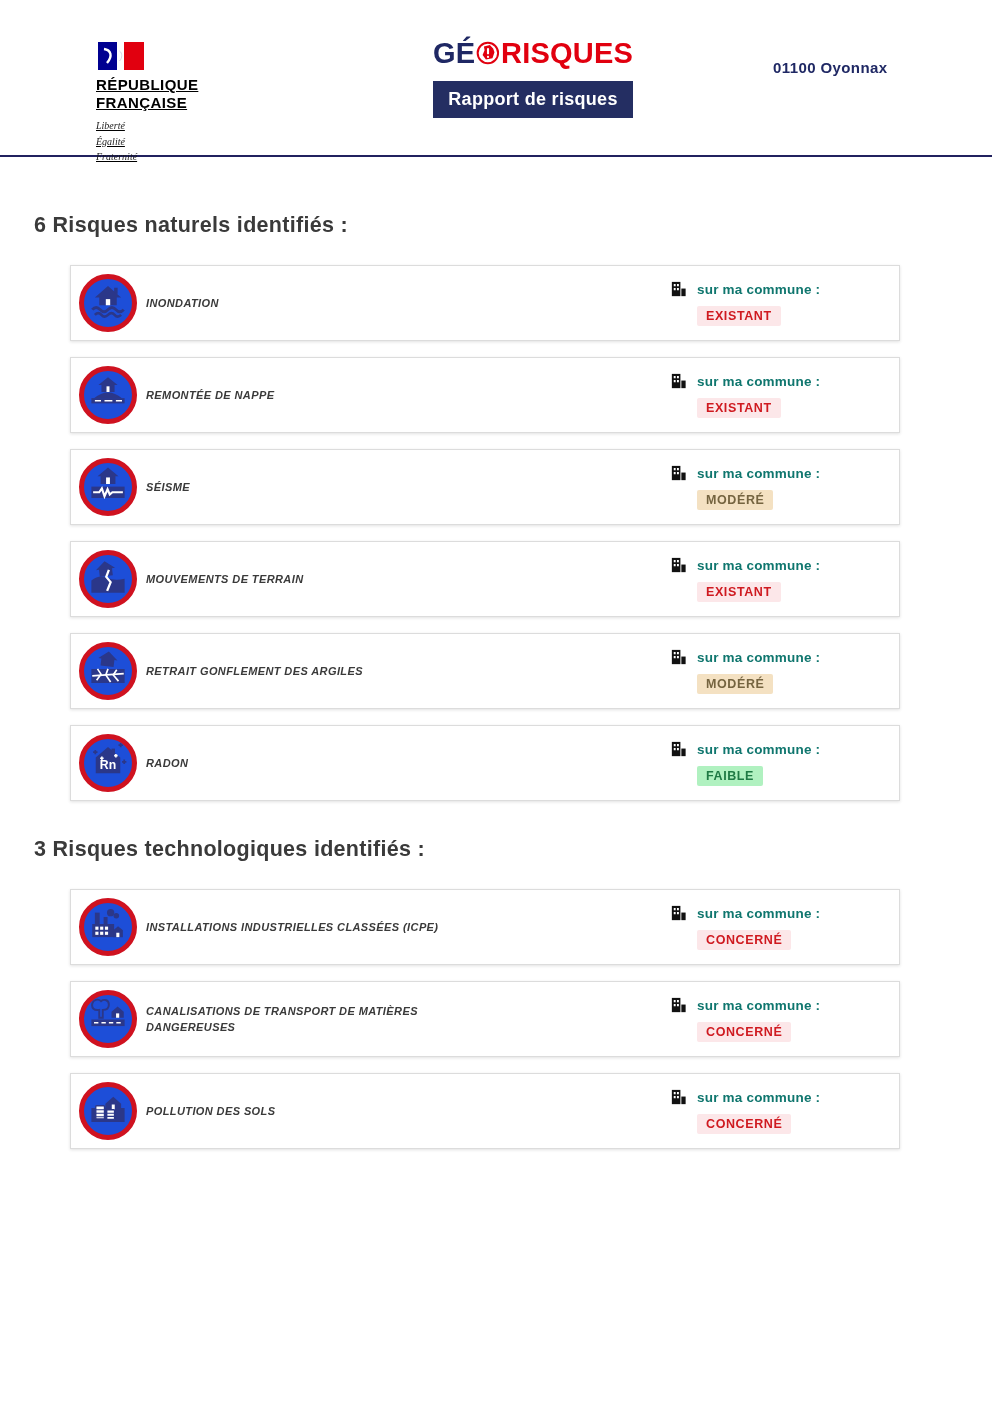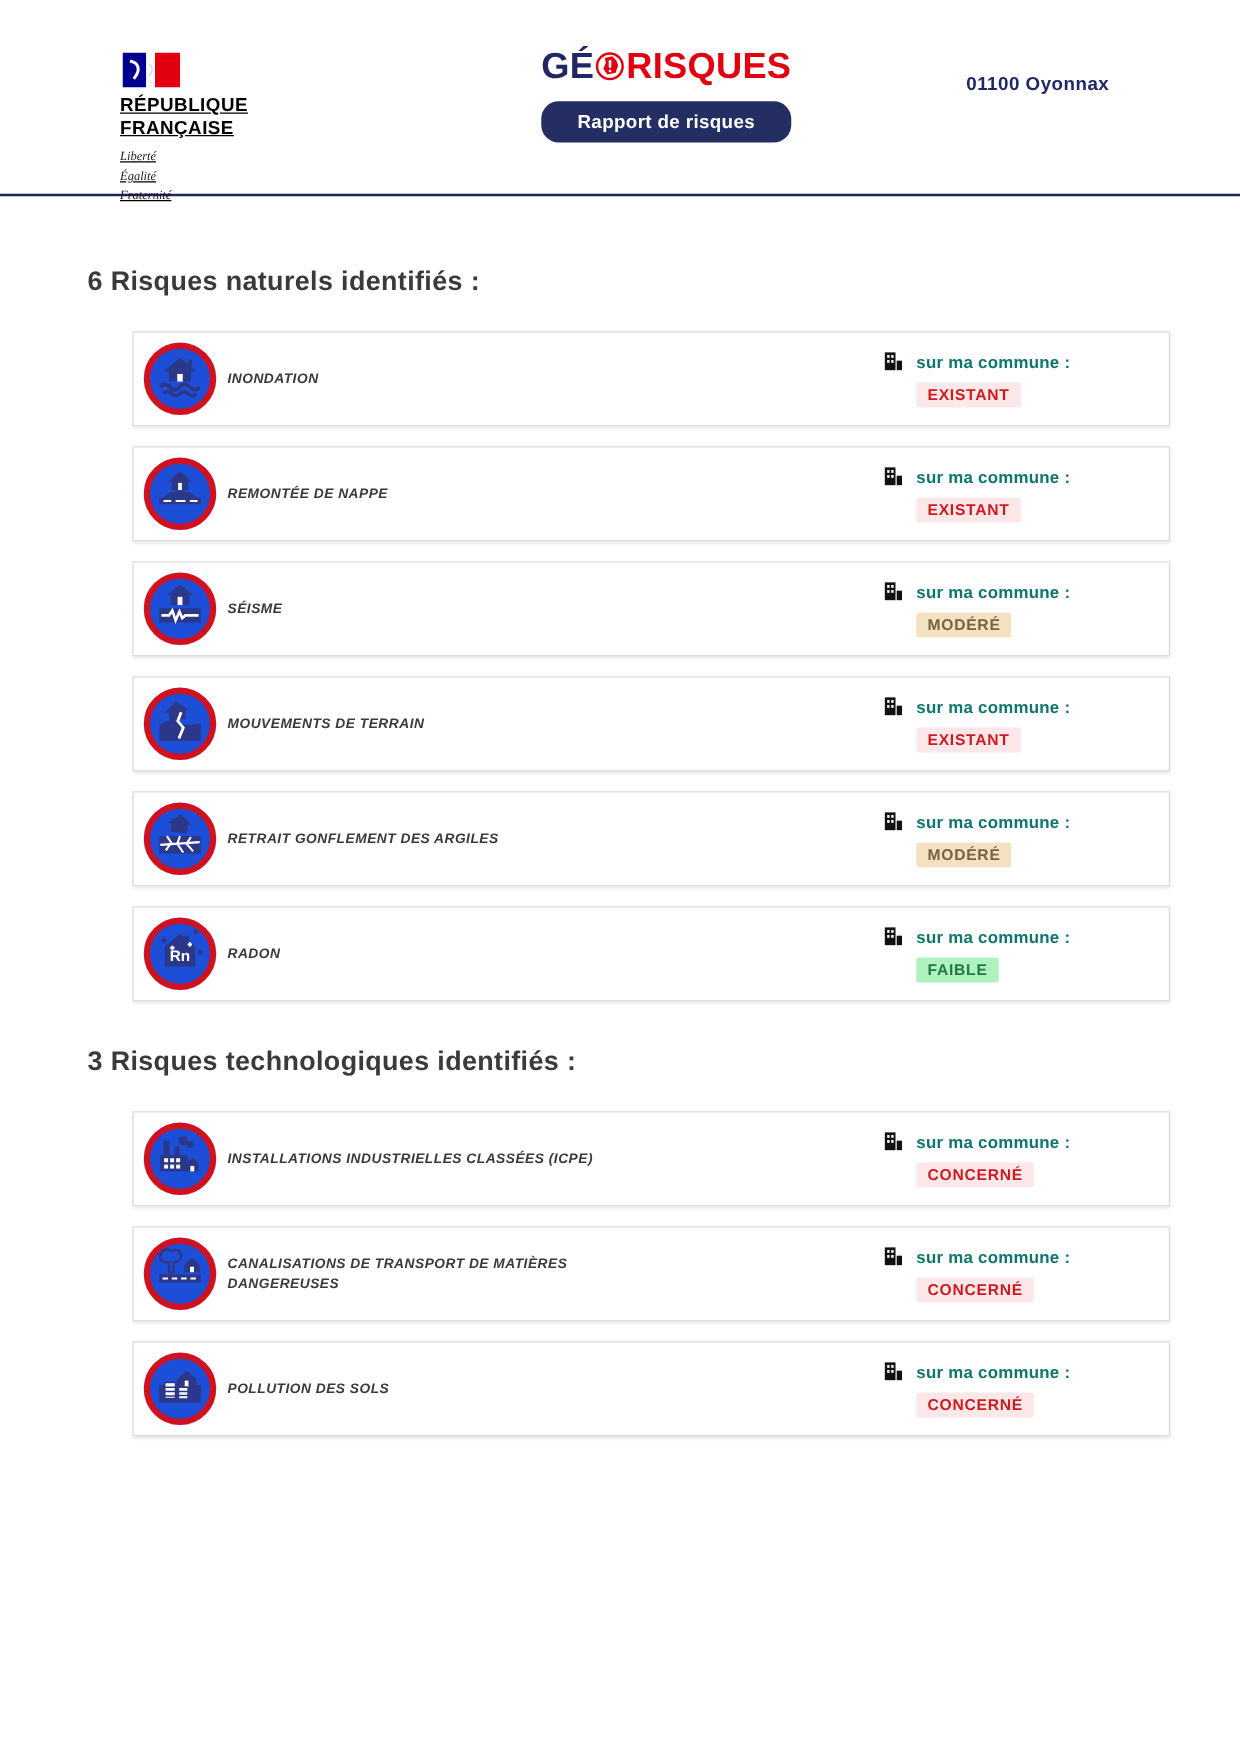--- a/index.html
+++ b/index.html
@@ -18,26 +18,26 @@
   .rf-block { position: absolute; left: 96px; top: 42px; text-decoration: underline; }
   .rf-flag { width: 46px; height: 28px; margin: 0 0 6px 2px; display: block; }
   .rf-name { font-weight: bold; font-size: 15px; letter-spacing: .4px; color: #000; line-height: 1.18; }
   .rf-motto { font-family: "Liberation Serif", serif; font-style: italic; font-size: 10px; color: #1a1a1a; margin-top: 7px; line-height: 1.55; }
 
   .center-block { position: absolute; left: 433px; top: 36px; width: 200px; text-align: center; }
   .georisques { display: flex; align-items: center; justify-content: center; font-weight: bold; font-size: 29px; letter-spacing: .2px; line-height: 1; }
   .georisques .ge { color: var(--navy, #1f2864); }
   .georisques .risques { color: var(--red, #e1000f); }
   .map-badge { width: 34px; height: 34px; margin: 0 1px; display: inline-block; }
-  .banner { margin-top: 11px; background: var(--banner-navy, #242e62); color: #fff; font-size: 15px; font-weight: bold; padding: 8px 0; width: 200px; letter-spacing: .3px; border-radius: 14px; }
+  .banner { margin-top: 11px; background: var(--banner-navy, #242e62); color: #fff; font-size: 18px; font-weight: bold; padding: 8px 0; width: 200px; letter-spacing: .3px; }
 
   .commune { position: absolute; left: 773px; top: 59px; color: var(--navy, #1f2864); font-weight: bold; font-size: 15px; letter-spacing: .4px; }
 
   
-  .main { padding-top: 56px; padding-left: 36px; }
+  .main { padding-top: 56px; }
   .section + .section { margin-top: 36px; }
   .section-heading { margin: 0 0 27px 34px; font-size: 21.5px; font-weight: bold; color: var(--title-gray, #3a3a3a); letter-spacing: .3px; }
 
   .card {
     width: 830px; margin: 0 0 16px 70px;
     border: 1px solid #dcdcdc;
     box-shadow: 0 1px 3px rgba(0,0,0,.12);
     background: #fff;
     display: flex; align-items: center;
     min-height: 71px; padding: 8px 12px 8px 8px;

